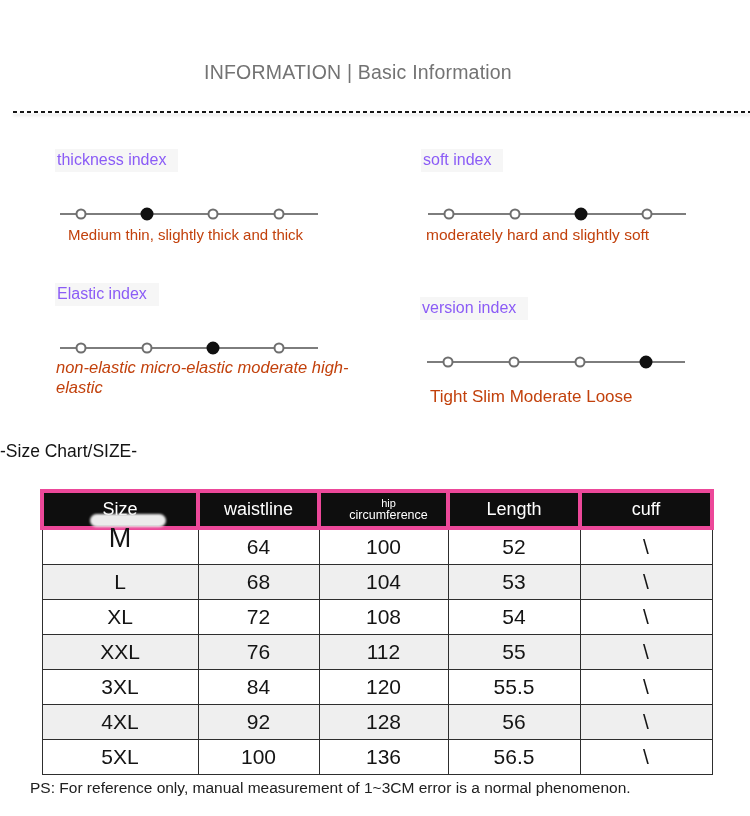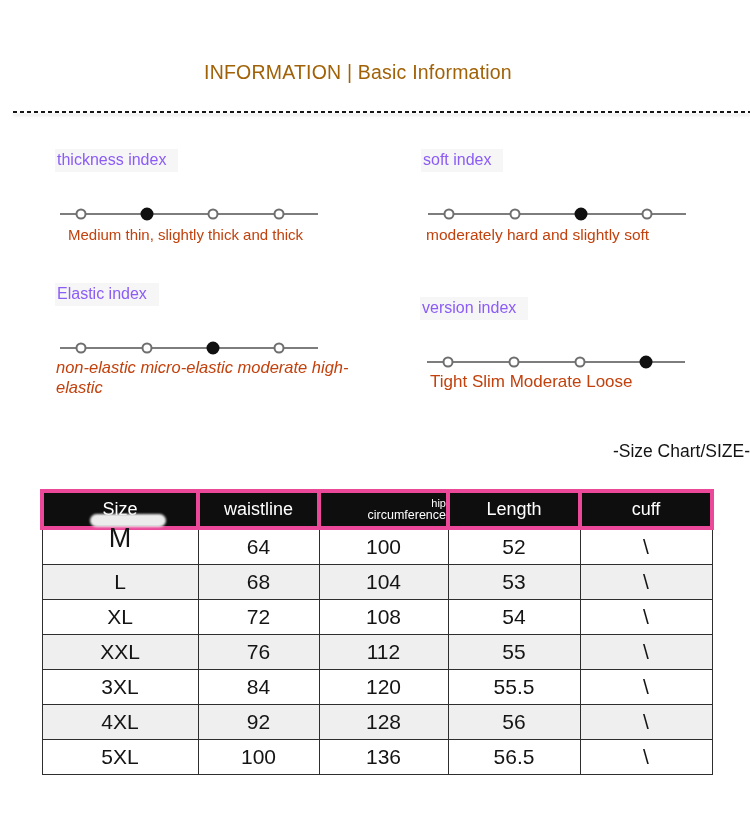--- a/index.html
+++ b/index.html
@@ -3,21 +3,21 @@
 <meta charset="utf-8">
 <style>
   html,body{margin:0;padding:0;background:#fff;}
   .page{
     position:relative;width:750px;height:816px;background:#ffffff;
     font-family:"Liberation Sans",sans-serif;color:#1a1a1a;overflow:hidden;
   }
   
   .page-title{
     position:absolute;top:61px;left:0;right:34px;text-align:center;
-    font-size:19.5px;font-weight:500;color:#a16207;letter-spacing:.2px;
+    font-size:19.5px;font-weight:500;color:#737373;letter-spacing:.2px;
   }
   
   .divider{
     position:absolute;top:111px;left:13px;right:0;height:2px;
     background:repeating-linear-gradient(90deg,#161616 0 4px,transparent 4px 7px);
     box-shadow:0 3px 3px rgba(0,0,0,.10);
   }
   
   .index-block{position:absolute;width:310px;}
   .pos-thickness{left:55px;top:149px;}
@@ -37,35 +37,35 @@
     position:absolute;top:7px;transform:translate(-50%,-50%);
     width:11px;height:11px;border:2px solid #6e6e6e;border-radius:50%;
     background:#fff;box-sizing:border-box;
   }
   .dot.filled{width:13px;height:13px;background:#101010;border-color:#101010;}
   .d1{left:21px}.d2{left:87px}.d3{left:153px}.d4{left:219px}
   .index-caption{margin-top:4px;font-size:15px;color:#c2410c;line-height:19px;}
   .pos-thickness .index-caption{margin-left:13px;}
   .pos-soft .index-caption{margin-left:5px;font-size:15.5px;}
   .pos-elastic .index-caption{margin-left:1px;font-size:16.5px;width:300px;line-height:20px;margin-top:2px;font-style:italic;}
-  .pos-version .index-caption{margin-left:10px;font-size:17px;margin-top:3px;}
+  .pos-version .index-caption{margin-left:10px;font-size:17px;margin-top:18px;}
   
   .chart-title{
-    position:absolute;top:441px;left:0;right:0;text-align:right;
+    position:absolute;top:441px;left:0;right:0;text-align:left;
     font-size:17.5px;color:#141414;
   }
   .size-table{
     position:absolute;left:40px;top:489px;width:670px;
     border-collapse:collapse;table-layout:fixed;background:#fff;
   }
   .size-table thead th{
     background:#0e0e0e;color:#fff;height:33px;font-size:18px;font-weight:500;
     position:relative;border:4px solid #ec4899;padding:0;vertical-align:middle;
   }
-  .th-hip{text-align:right;padding-left:10px !important;font-weight:400;}
+  .th-hip{text-align:center;padding-left:10px !important;font-weight:400;}
   .hip1{display:block;font-size:11px;line-height:11px;}
   .hip2{display:block;font-size:12.5px;line-height:13px;}
   
   .th-size::after{
     content:"";position:absolute;left:46px;bottom:-1px;width:76px;height:13px;
     background:#ececec;border-radius:7px;filter:blur(1px);
   }
   .size-table tbody td{
     border:1px solid #2e2e2e;height:34px;text-align:center;
     font-size:21px;color:#141414;padding:0;vertical-align:middle;
@@ -199,13 +199,14 @@
       <tr>
         <td>5XL</td>
         <td>100</td>
         <td>136</td>
         <td>56.5</td>
         <td>\</td>
       </tr>
     </tbody>
   </table>
 
+  <div class="footer-note">PS: For reference only, manual measurement of 1~3CM error is a normal phenomenon.</div>
 </div>
 
 </body></html>

